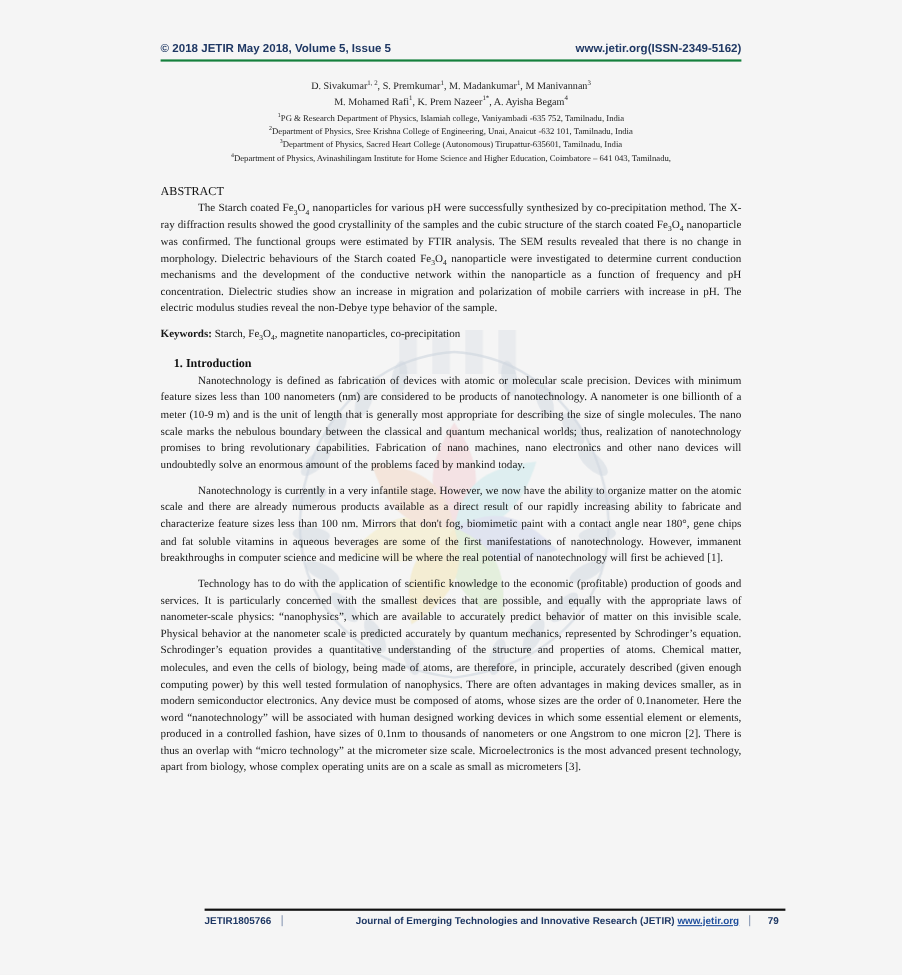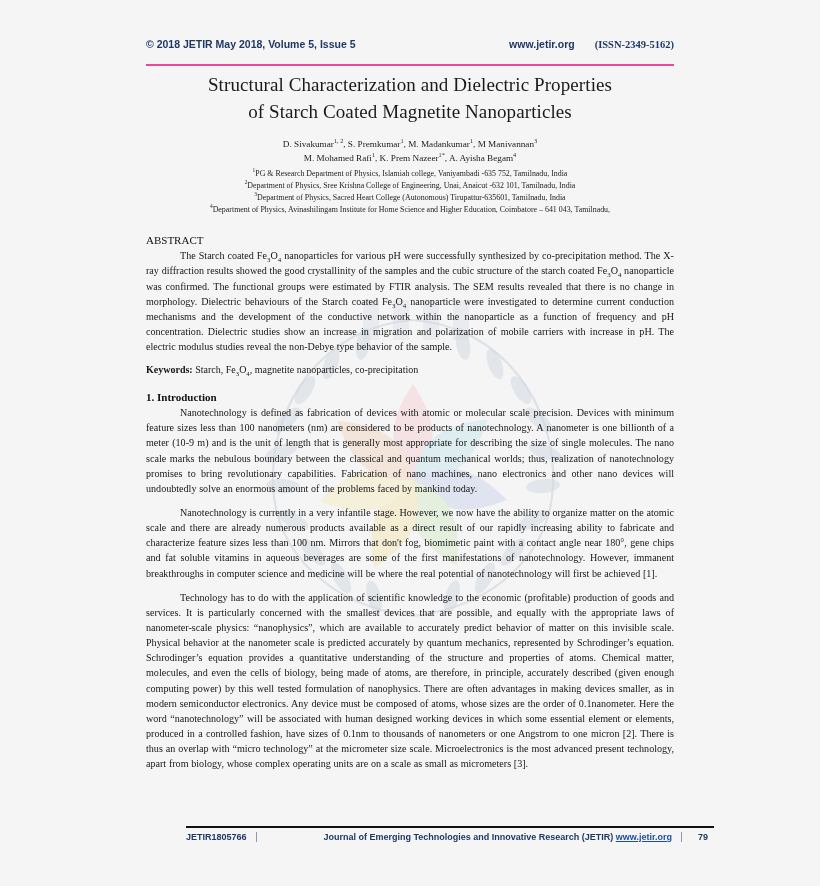--- a/index.html
+++ b/index.html
@@ -33,32 +33,32 @@
   }
   .watermark svg { width: 100%; height: 100%; display: block; }
 
   
   .header {
     position: absolute;
     left: 146px;
     top: 38px;
     width: 528px;
     z-index: 2;
-    border-bottom: 2px solid #ec4899;
-    padding-bottom: 14px;
+    border-bottom: 2px solid #15803d;
+    padding-bottom: 4px;
     display: flex;
     justify-content: space-between;
     align-items: baseline;
     font-family: "Liberation Sans", sans-serif;
     font-size: 10.5px;
     font-weight: bold;
     color: #1f3864;
   }
   .header-right { white-space: nowrap; }
-  .header-right .issn { margin-left: 20px; font-family: Liberation Serif, serif; }
+  .header-right .issn { margin-left: 0; }
 
   
   .content {
     position: absolute;
     left: 146px;
     top: 72px;
     width: 528px;
     z-index: 2;
   }
 
@@ -118,21 +118,21 @@
     font-size: 10px;
     color: #161616;
     margin: 10px 0 16px 0;
   }
   .keywords b { font-weight: bold; }
 
   .intro-head {
     font-size: 11px;
     font-weight: bold;
     color: #111;
-    margin: 4px 0 2px 0;
+    margin: 4px 0 2px 12px;
   }
 
   
   .footer {
     position: absolute;
     left: 146px;
     top: 826px;
     width: 528px;
     z-index: 2;
     border-top: 2px solid #111;
@@ -218,24 +218,20 @@
 
   <div class="header">
     <span class="header-left">© 2018 JETIR May 2018, Volume 5, Issue 5</span>
     <span class="header-right">
       <span>www.jetir.org</span><span class="issn">(ISSN-2349-5162)</span>
     </span>
   </div>
 
   <div class="content">
 
-    <h1 class="title">
-      <span class="ln">Structural Characterization and Dielectric Properties</span>
-      <span class="ln">of Starch Coated Magnetite Nanoparticles</span>
-    </h1>
 
     <div class="authors">
       <span class="ln">D. Sivakumar<sup>1, 2</sup>, S. Premkumar<sup>1</sup>, M. Madankumar<sup>1</sup>, M Manivannan<sup>3</sup></span>
       <span class="ln">M. Mohamed Rafi<sup>1</sup>, K. Prem Nazeer<sup>1*</sup>, A. Ayisha Begam<sup>4</sup></span>
     </div>
 
     <div class="affiliations">
       <span class="ln"><sup>1</sup>PG &amp; Research Department of Physics, Islamiah college, Vaniyambadi -635 752, Tamilnadu, India</span>
       <span class="ln"><sup>2</sup>Department of Physics, Sree Krishna College of Engineering, Unai, Anaicut -632 101, Tamilnadu, India</span>
       <span class="ln"><sup>3</sup>Department of Physics, Sacred Heart College (Autonomous) Tirupattur-635601, Tamilnadu, India</span>

